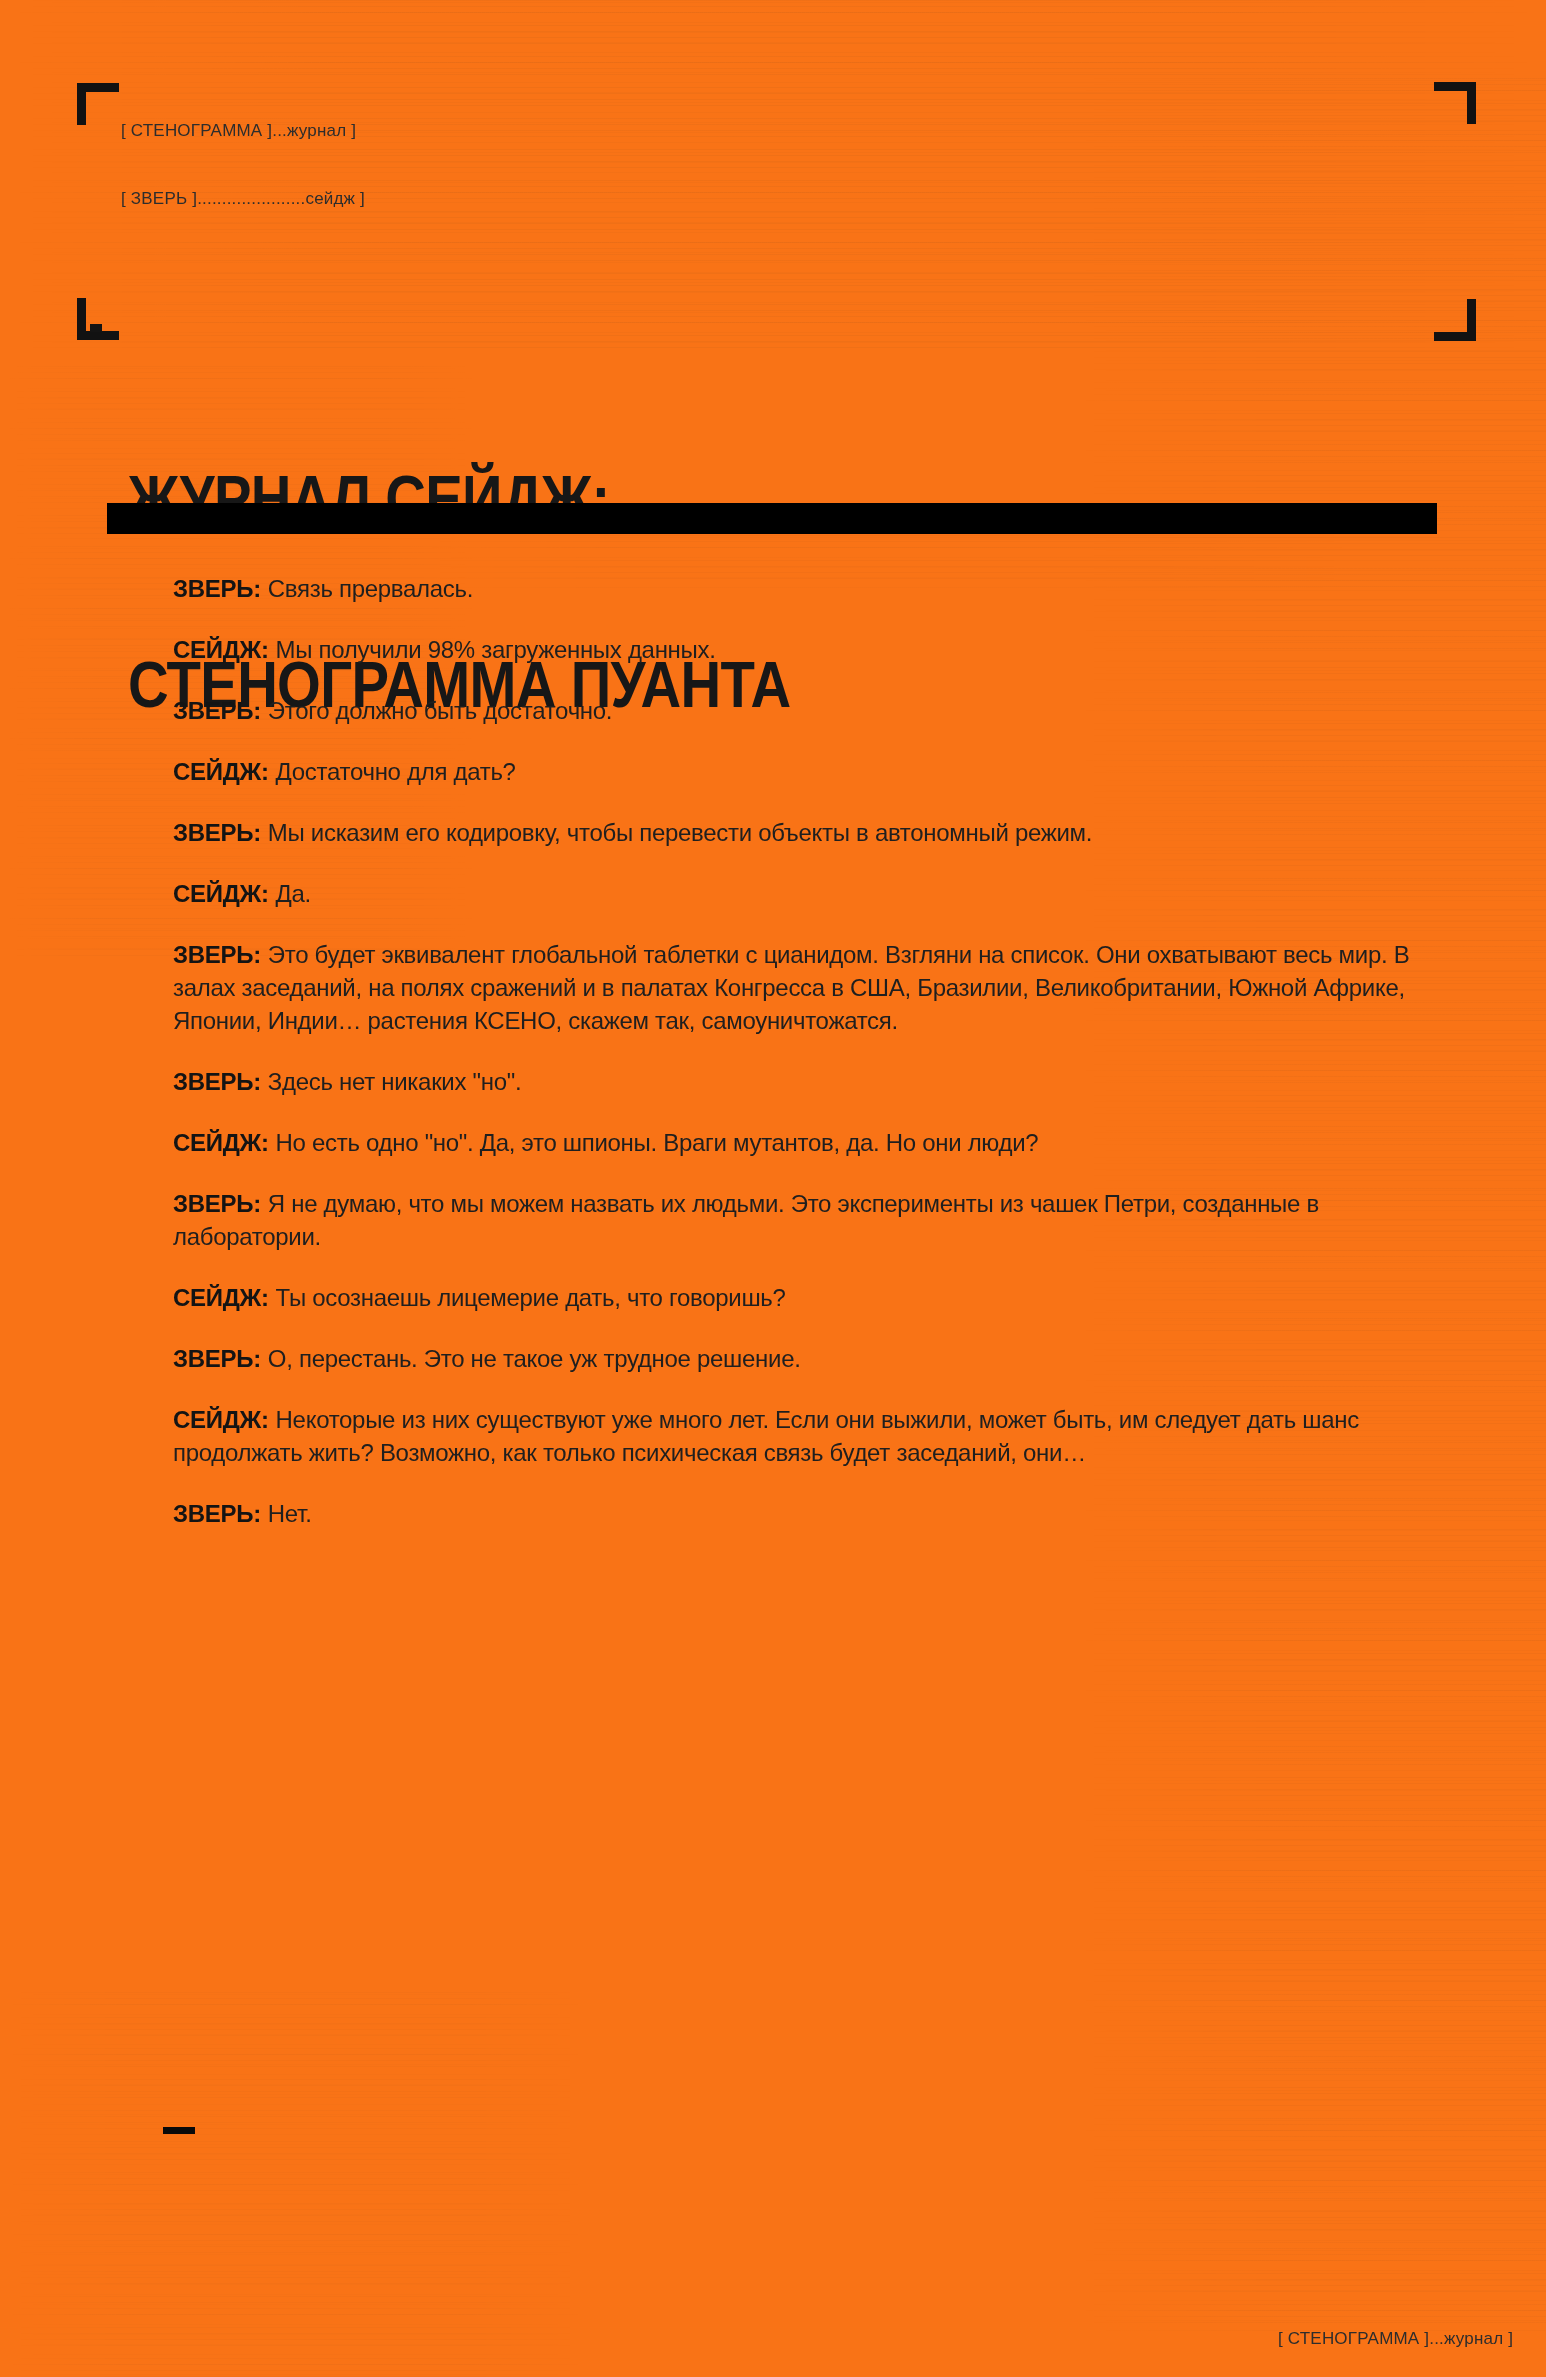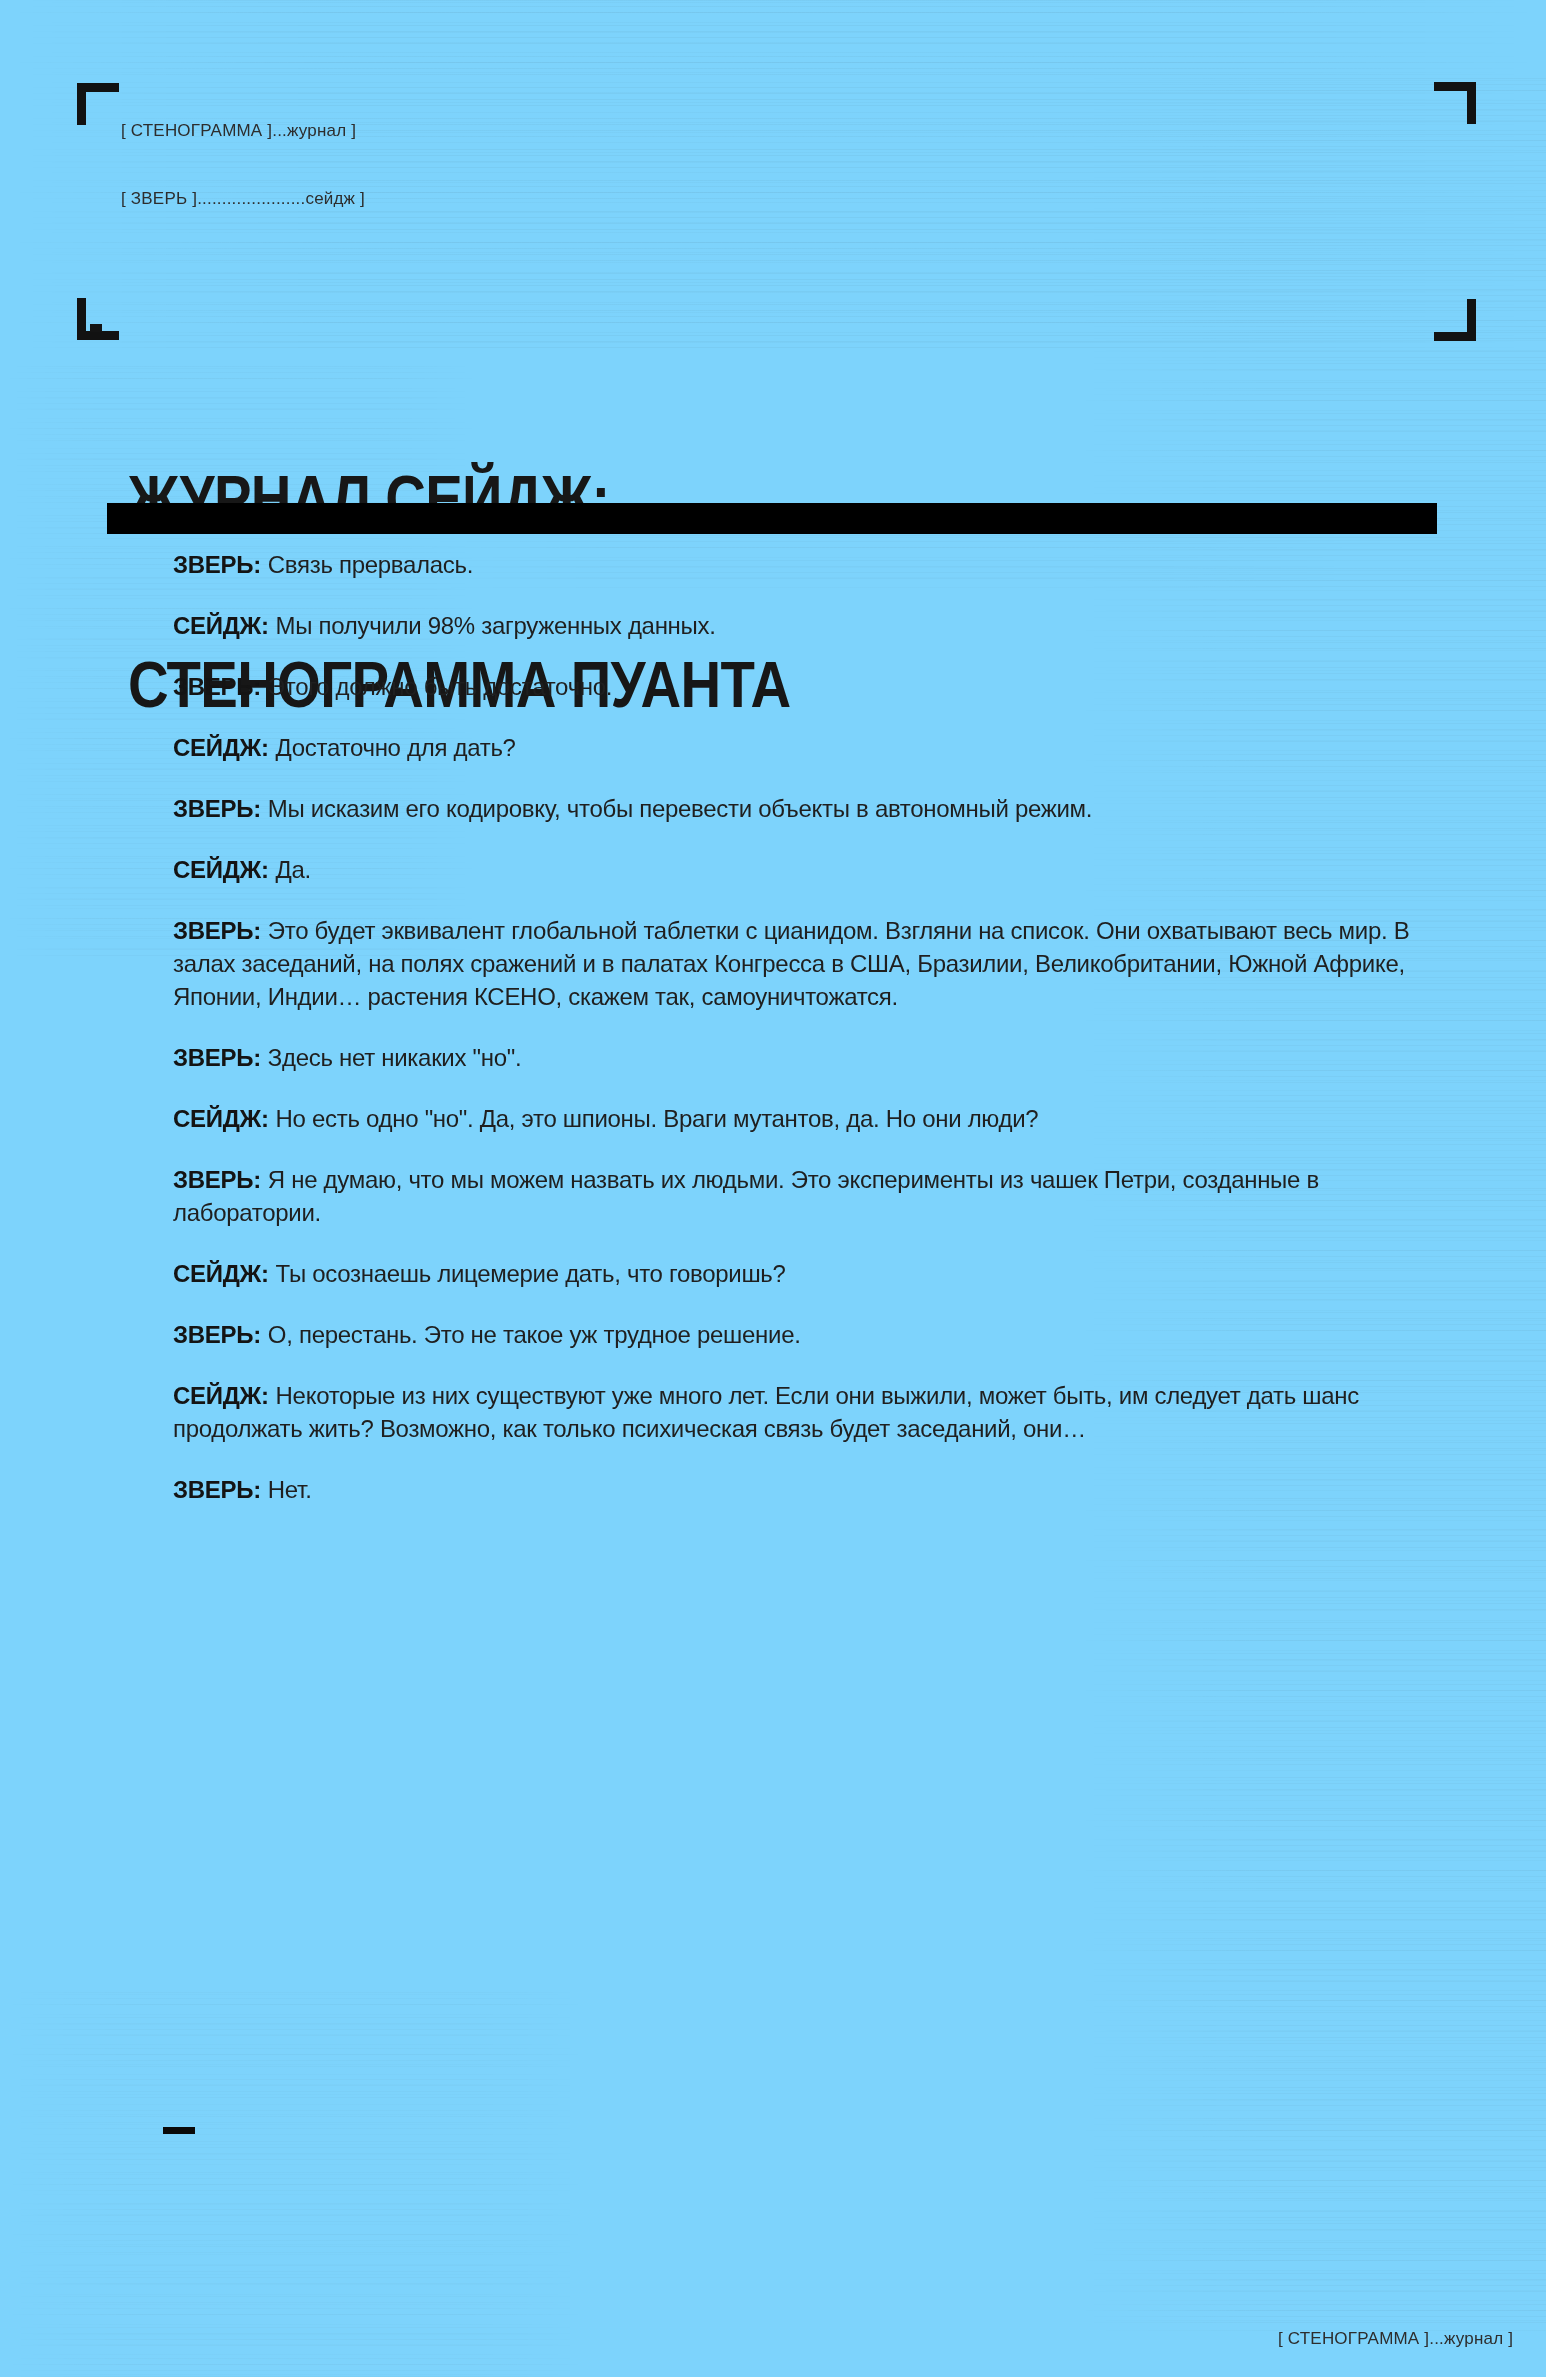--- a/index.html
+++ b/index.html
@@ -1,19 +1,19 @@
 <!DOCTYPE html>
 <html lang="ru" style="font-size:12.4px"><head>
 <meta charset="utf-8">
 <style>
   html,body{margin:0;padding:0;background:#e8e8e8;}
   .page{
     position:relative;
     width:1547px;height:2377px;
-    background:#7dd3fc;
+    background:#f97316;
     overflow:hidden;
     font-family:"Liberation Sans", sans-serif;
     color:#1c1c1c;
   }
 
   
   .tex{
     position:absolute;
     pointer-events:none;
     background-image:
@@ -62,21 +62,21 @@
     transform:scaleX(.88);
     transform-origin:left top;
     white-space:pre;
   }
 
   
   .bar{position:absolute;left:107px;top:503px;width:1330px;height:31px;background:#000;}
 
   
   .dialogue{
-    position:absolute;left:173px;top:548px;width:1237px;
+    position:absolute;left:173px;top:572px;width:1237px;
     font-size:24px;line-height:33px;
     letter-spacing:-0.3px;
     color:#1f1f1f;
   }
   .dialogue p{margin:0 0 28px 0;}
   .speaker{font-weight:bold;color:#141414;margin-right:7px;}
 </style>
 </head>
 <body>
 

